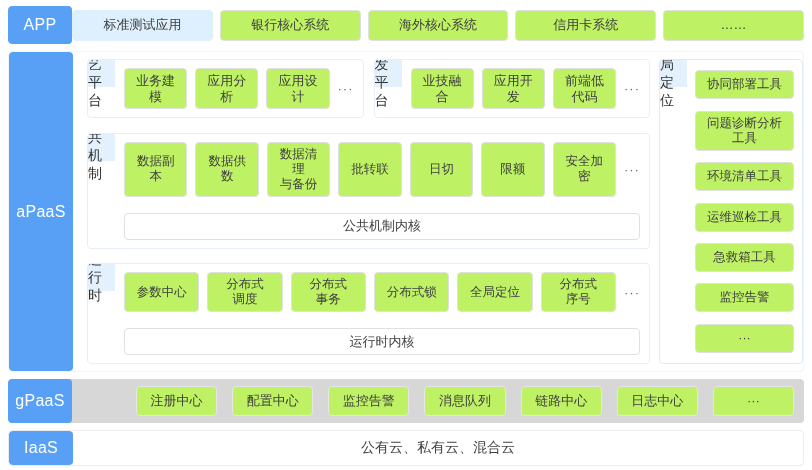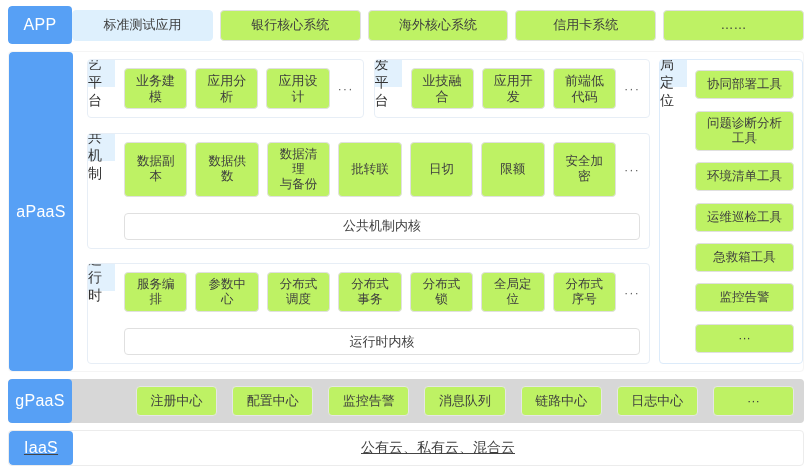--- a/index.html
+++ b/index.html
@@ -101,21 +101,21 @@
     justify-content: space-evenly;
     gap: 9px; padding: 8px;
   }
   .ops-card .chip { min-height: 29px; font-size: 12.5px; flex: 0 0 auto; }
   
   .gpaas-row { height: 44px; flex: 0 0 44px; background: #d7d7d7; border: none; align-items: center; }
   .gpaas-row .layer-label { align-self: stretch; }
   .gpaas-items { flex: 1; display: flex; gap: 15px; margin: 0 10px 0 16px; align-items: center; padding-left: 48px; }
   .gpaas-items .chip { flex: 1; height: 30px; border-color: #e6e6e6; }
   
-  .iaas-row { height: 36px; flex: 0 0 36px; border: 1px solid #ececec; text-decoration: underline; }
+  .iaas-row { height: 36px; flex: 0 0 36px; border: 1px solid #ececec; }
   .iaas-content {
     flex: 1; display: flex; align-items: center; justify-content: center;
     font-size: 14px; color: #3e3e3e;
   }
 </style>
 </head>
 <body>
 
 <div class="page">
 
@@ -177,21 +177,20 @@
               <div class="more">···</div>
             </div>
             <div class="kernel-bar">公共机制内核</div>
           </div>
         </div>
 
         <div class="card">
           <div class="card-header">运行时</div>
           <div class="card-body vertical">
             <div class="chips-row">
-              <div class="chip">服务编排</div>
               <div class="chip">参数中心</div>
               <div class="chip">分布式
 调度</div>
               <div class="chip">分布式
 事务</div>
               <div class="chip">分布式锁</div>
               <div class="chip">全局定位</div>
               <div class="chip">分布式
 序号</div>
               <div class="more">···</div>

